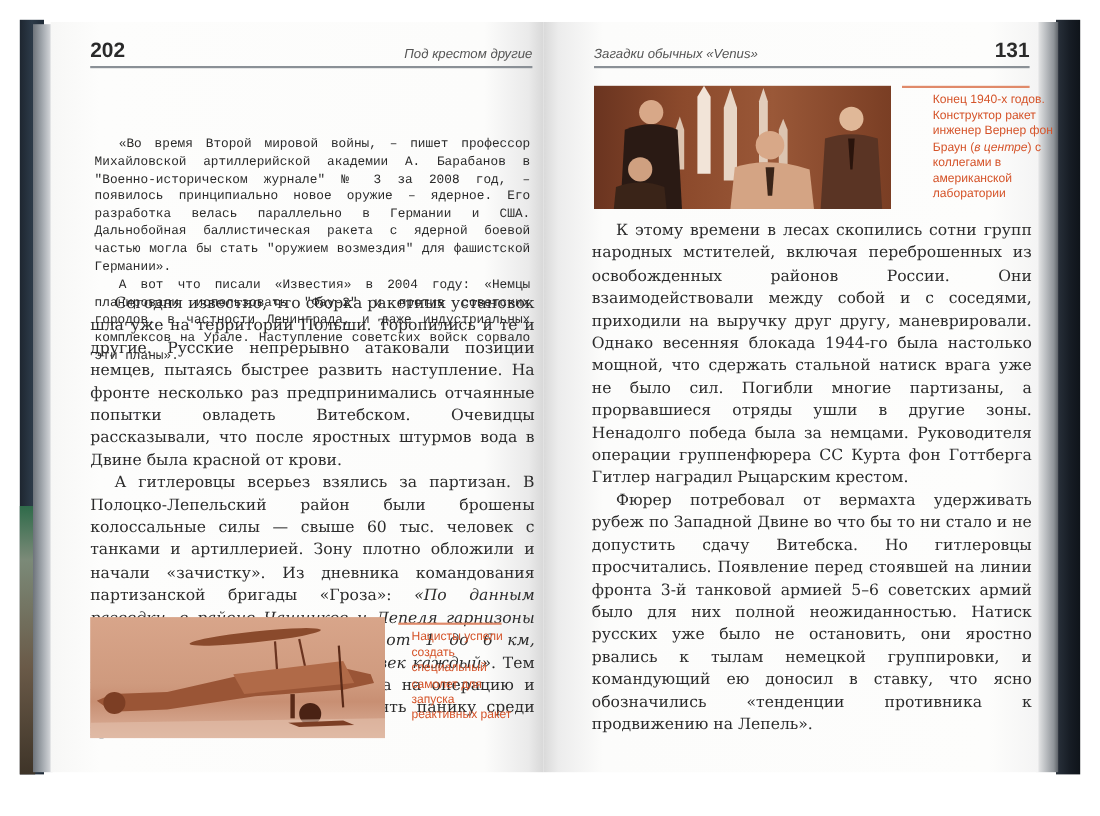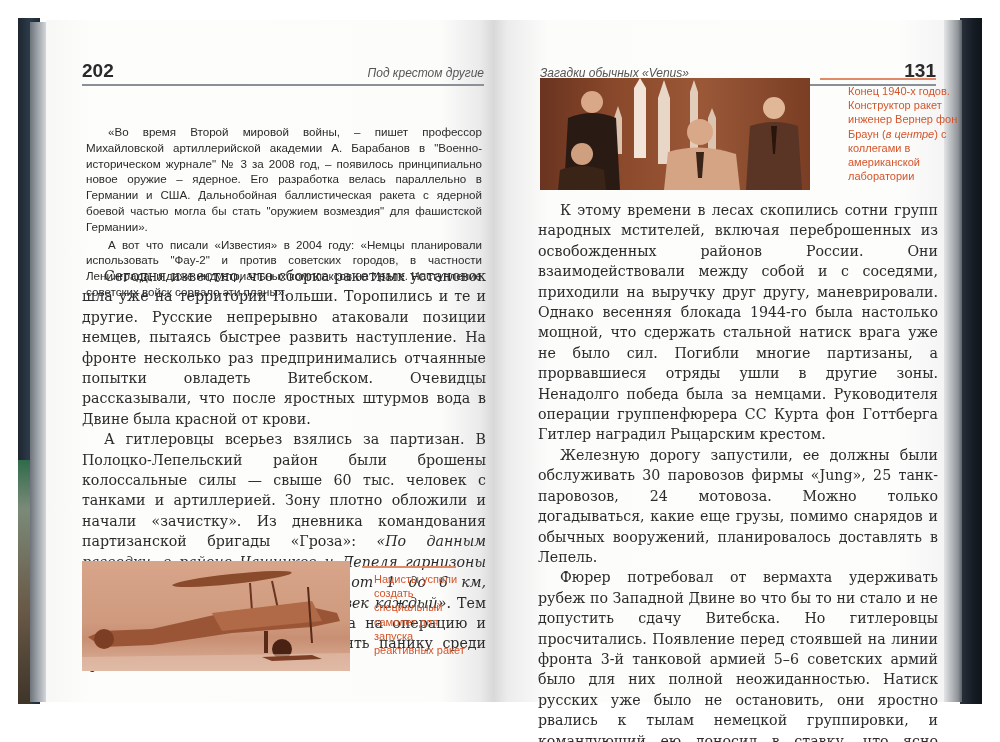--- a/index.html
+++ b/index.html
@@ -30,21 +30,21 @@
   }
   .page {
     position:absolute; top:20px; height:682px; background:#fbfbfa;
   }
   .page-left { left:46px; width:448px;
     background:linear-gradient(to right,#f7f7f6 0%,#fdfdfc 10%,#fcfcfb 88%,#eaeaea 97%,#d8d8d8 100%); }
   .page-right { left:494px; width:450px;
     background:linear-gradient(to right,#d9d9d9 0%,#ececec 3%,#fcfcfb 12%,#fdfdfc 90%,#f4f4f4 100%); }
 
   .runhead {
-    position:absolute; top:38px; height:26px; border-bottom:2px solid #8a9096;
+    position:absolute; top:14px; height:26px; border-bottom:2px solid #8a9096;
     display:flex; align-items:flex-end; justify-content:space-between;
   }
   .left-runhead { left:36px; width:402px; }
   .right-runhead { left:46px; width:396px; }
   .page-num {
     font-family:"Liberation Sans", sans-serif; font-weight:bold; font-size:19px; color:#2a2a2a;
     line-height:22px; padding-bottom:2px;
   }
   .run-title {
     font-family:"Liberation Sans", sans-serif; font-style:italic; font-size:12px; color:#555;
@@ -54,21 +54,21 @@
   .body-text {
     position:absolute; font-size:14.2px; line-height:20.4px; color:#2b2b2b;
     text-align:justify; hyphens:manual;
   }
   .body-text p { margin:0; text-indent:22px; }
   .body-text p.noindent { text-indent:0; }
   .body-text em { font-style:italic; }
 
   .sidebar-quote {
     position:absolute; left:40px; top:104px; width:396px;
-    font-family:Liberation Sans, sans-serif; font-size:11.6px; line-height:15.8px; color:#2a2a2a;
+    font-family:Liberation Mono, monospace; font-size:11.6px; line-height:15.8px; color:#2a2a2a;
     text-align:justify;
   }
   .sidebar-quote p { margin:0; text-indent:22px; }
 
   .photo {
     position:absolute; overflow:hidden;
     background:#c4876a;
   }
   .caption {
     position:absolute; font-family:"Liberation Sans", sans-serif; font-size:11px; line-height:14.2px;
@@ -145,18 +145,17 @@
         <circle cx="234" cy="30" r="11" fill="#e0b898"></circle>
         <path d="M210 48 Q234 40 258 48 L262 112 L206 112 Z" fill="#5a3424"></path>
         <path d="M231 48 L237 48 L235 76 L233 76 Z" fill="#2a140c"></path>
       </svg>
     </div>
     <div class="caption-rule" style="left:326px; top:58px; width:116px;"></div>
     <div class="caption" style="left:326px; top:64px; width:116px;margin-left:28px;"><span>Конец 1940-х годов. Конструктор ракет инженер Вернер фон Браун (</span><em>в центре</em><span>) с коллегами в американской лаборатории</span></div>
 
     <div class="body-text" style="left:44px; top:180px; width:400px;">
       <p>К этому времени в лесах скопились сотни групп народных мстителей, включая переброшенных из освобожденных районов России. Они взаимодействовали между собой и с соседями, приходили на выручку друг другу, маневрировали. Однако весенняя блокада 1944-го была настолько мощной, что сдержать стальной натиск врага уже не было сил. Погибли многие партизаны, а прорвавшиеся отряды ушли в другие зоны. Ненадолго победа была за немцами. Руководителя операции группенфюрера СС Курта фон Готтберга Гитлер наградил Рыцарским крестом.</p>
-      <p>Железную дорогу запустили, ее должны были обслуживать 30 паровозов фирмы «Jung», 25 танк-паровозов, 24 мотовоза. Можно только догадываться, какие еще грузы, помимо снарядов и обычных вооружений, планировалось доставлять в Лепель.</p>
       <p>Фюрер потребовал от вермахта удерживать рубеж по Западной Двине во что бы то ни стало и не допустить сдачу Витебска. Но гитлеровцы просчитались. Появление перед стоявшей на линии фронта 3-й танковой армией 5–6 советских армий было для них полной неожиданностью. Натиск русских уже было не остановить, они яростно рвались к тылам немецкой группировки, и командующий ею доносил в ставку, что ясно обозначились «тенденции противника к продвижению на Лепель».</p>
 
     </div>
   </div>
 </div>
 
 </body></html>

